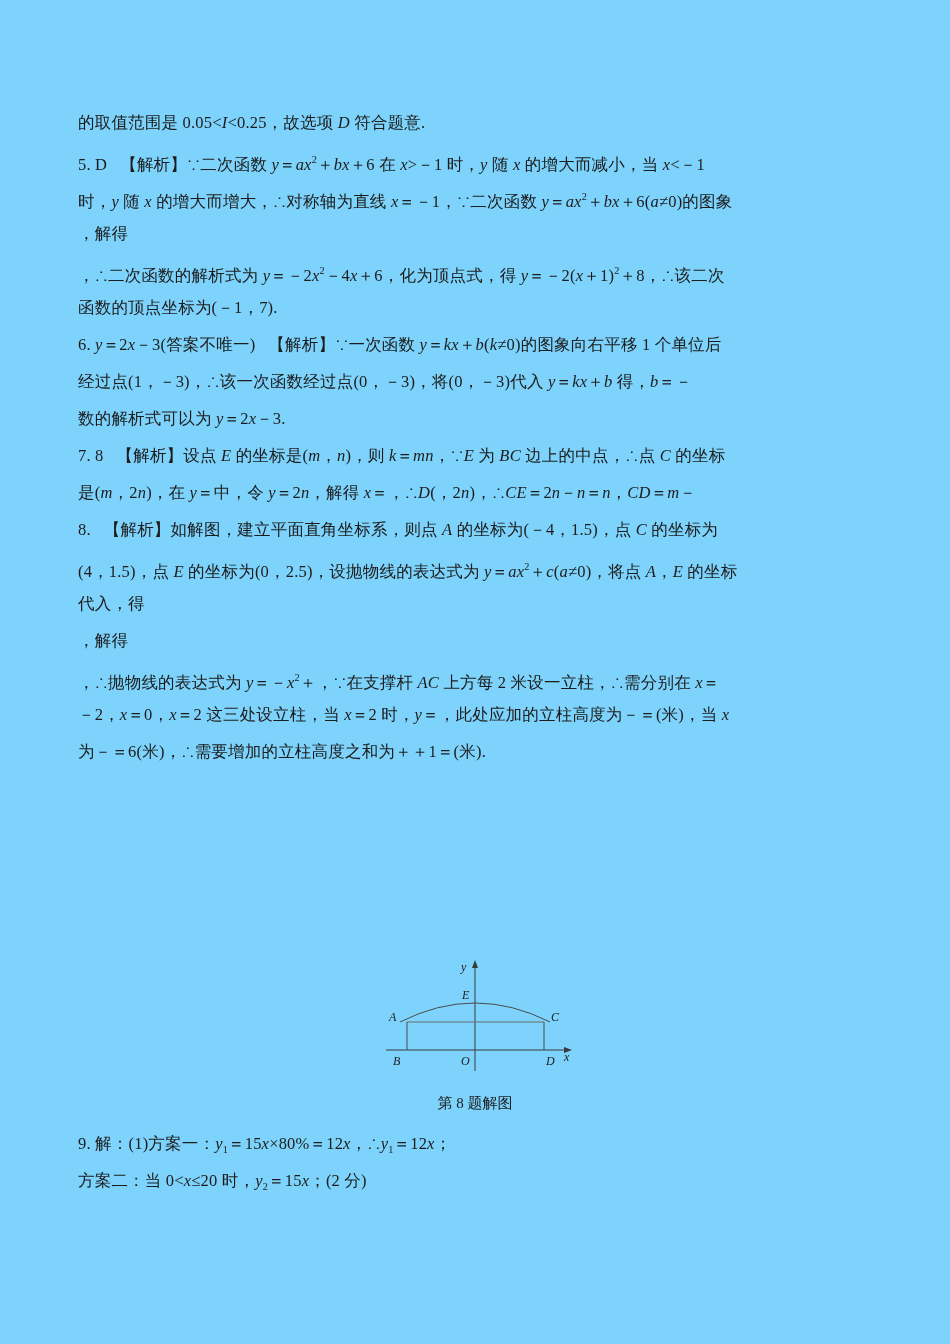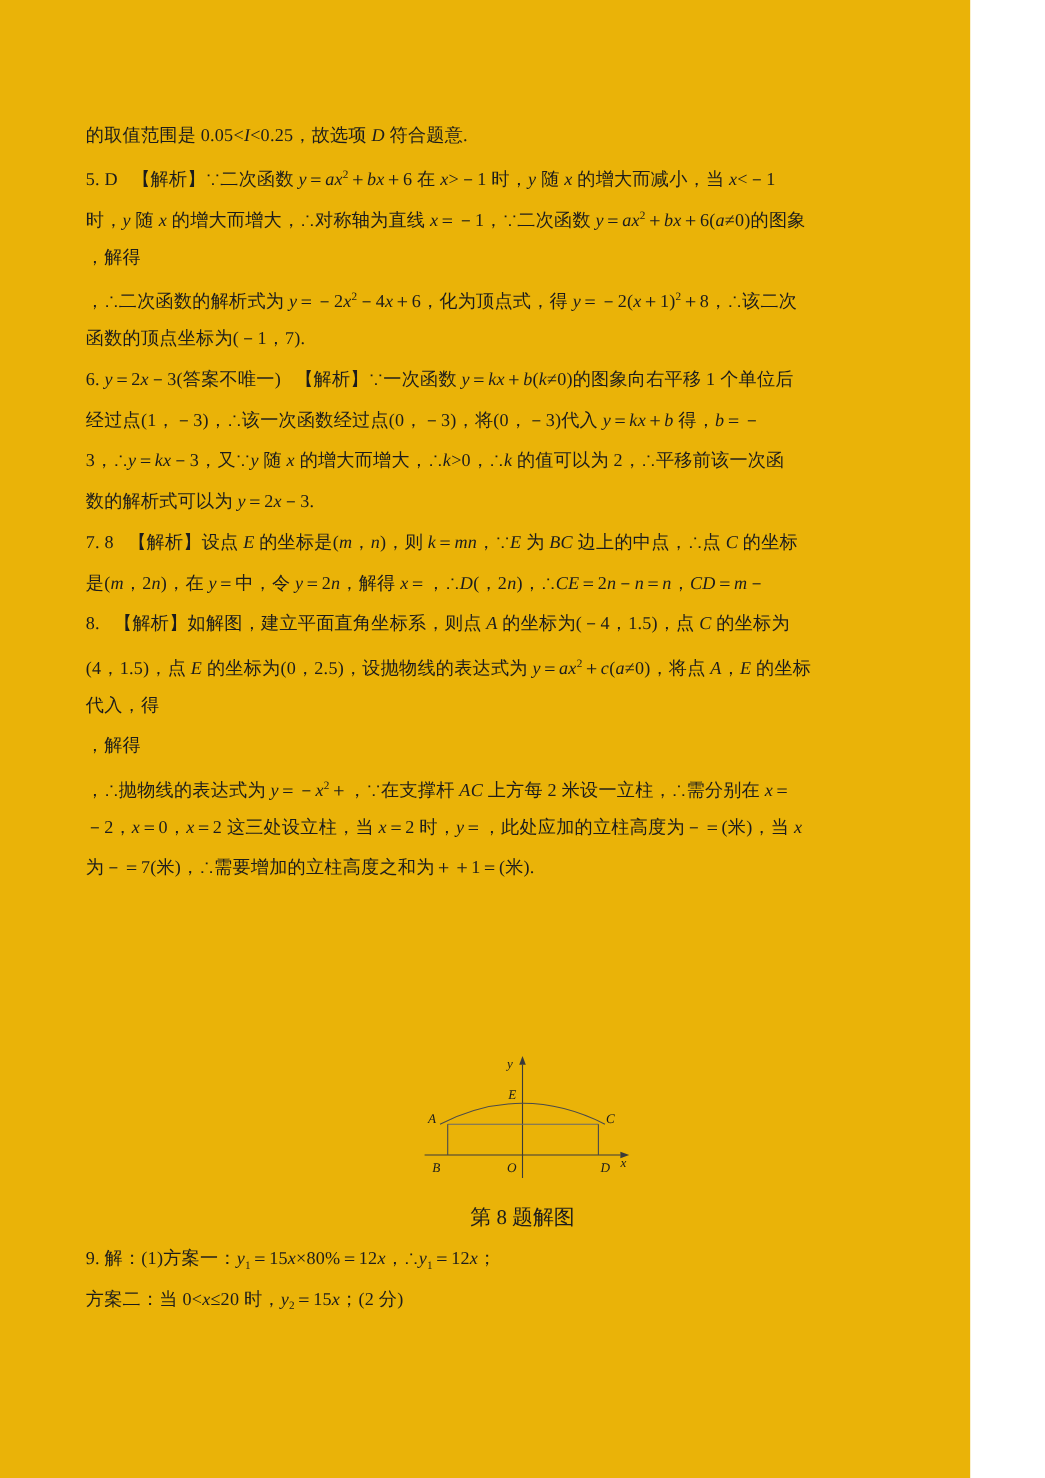--- a/index.html
+++ b/index.html
@@ -2,23 +2,23 @@
 <html><head>
 <meta charset="utf-8">
 <style>
   html, body {
     margin: 0;
     padding: 0;
     background: #ffffff;
   }
   .page {
     position: relative;
-    width: 882px;
+    width: 950px;
     height: 1344px;
-    background: #eab308;
+    background: #7dd3fc;
     overflow: hidden;
     font-family: "Liberation Serif", "DejaVu Serif", serif;
     color: #1a1a1a;
     text-decoration: underline;
   }
   .content {
     position: absolute;
     left: 78px;
     top: 104px;
     width: 790px;
@@ -50,21 +50,21 @@
     position: absolute;
     left: 378px;
     top: 958px;
   }
   .figcaption {
     position: absolute;
     left: 0;
     top: 1094px;
     width: 950px;
     text-align: center;
-    font-size: 19px;
+    font-size: 15px;
     font-family: "Liberation Serif", "DejaVu Serif", serif;
     color: #1c1c1c;
   }
   .tail {
     position: absolute;
     left: 78px;
     top: 1125px;
     width: 790px;
   }
   .tail .line { line-height: 37px; height: 37px; }
@@ -103,23 +103,20 @@
     </div>
 
     <div class="line">
       6.&nbsp;<span class="math">y</span>＝2<span class="math">x</span>－3(答案不唯一)&nbsp;&nbsp;&nbsp;【解析】∵一次函数&nbsp;<span class="math">y</span>＝<span class="math">kx</span>＋<span class="math">b</span>(<span class="math">k</span>≠0)的图象向右平移&nbsp;1&nbsp;个单位后
     </div>
 
     <div class="line">
       经过点(1，－3)，∴该一次函数经过点(0，－3)，将(0，－3)代入&nbsp;<span class="math">y</span>＝<span class="math">kx</span>＋<span class="math">b</span>&nbsp;得，<span class="math">b</span>＝－
     </div>
 
-    <div class="line">
-      3，∴<span class="math">y</span>＝<span class="math">kx</span>－3，又∵<span class="math">y</span>&nbsp;随&nbsp;<span class="math">x</span>&nbsp;的增大而增大，∴<span class="math">k</span>&gt;0，∴<span class="math">k</span>&nbsp;的值可以为&nbsp;2，∴平移前该一次函
-    </div>
 
     <div class="line">
       数的解析式可以为&nbsp;<span class="math">y</span>＝2<span class="math">x</span>－3.
     </div>
 
     <div class="line">
       7.&nbsp;8&nbsp;&nbsp;&nbsp;【解析】设点&nbsp;<span class="math">E</span>&nbsp;的坐标是(<span class="math">m</span>，<span class="math">n</span>)，则&nbsp;<span class="math">k</span>＝<span class="math">mn</span>，∵<span class="math">E</span>&nbsp;为&nbsp;<span class="math">BC</span>&nbsp;边上的中点，∴点&nbsp;<span class="math">C</span>&nbsp;的坐标
     </div>
 
     <div class="line">
@@ -146,21 +143,21 @@
     <div class="line">
       ，∴抛物线的表达式为&nbsp;<span class="math">y</span>＝－<span class="math">x</span><sup>2</sup>＋，∵在支撑杆&nbsp;<span class="math">AC</span>&nbsp;上方每&nbsp;2&nbsp;米设一立柱，∴需分别在&nbsp;<span class="math">x</span>＝
     </div>
 
     <div class="line">
       －2，<span class="math">x</span>＝0，<span class="math">x</span>＝2 这三处设立柱，当&nbsp;<span class="math">x</span>＝2 时，<span class="math">y</span>＝，此处应加的立柱高度为－＝(米)，当&nbsp;<span class="math">x</span>
     </div>
 
 
     <div class="line">
-      为－＝7(米)，∴需要增加的立柱高度之和为＋＋1＝(米).
+      为－＝6(米)，∴需要增加的立柱高度之和为＋＋1＝(米).
     </div>
 
   </div>
 
   <div class="figwrap">
     <div class="fig">
       <svg width="200" height="122" viewBox="0 0 200 122">
 
         <line x1="8" y1="92" x2="186" y2="92" stroke="#3a3a3a" stroke-width="1"></line>
         <polygon points="186,89 194,92 186,95" fill="#3a3a3a"></polygon>

